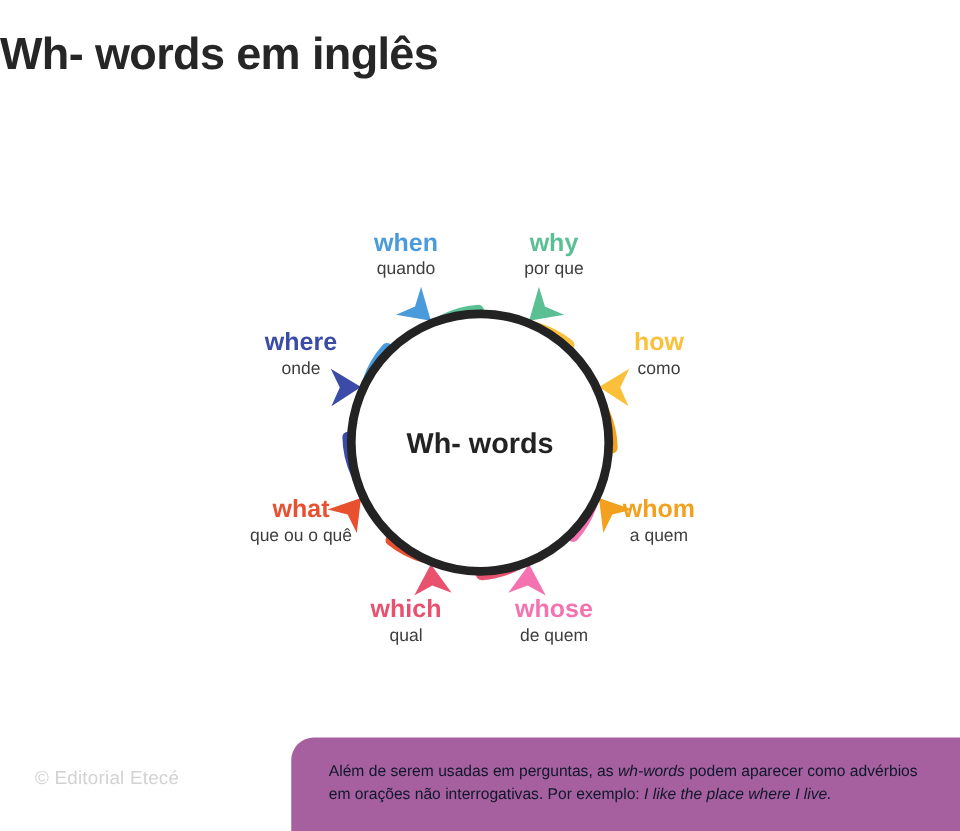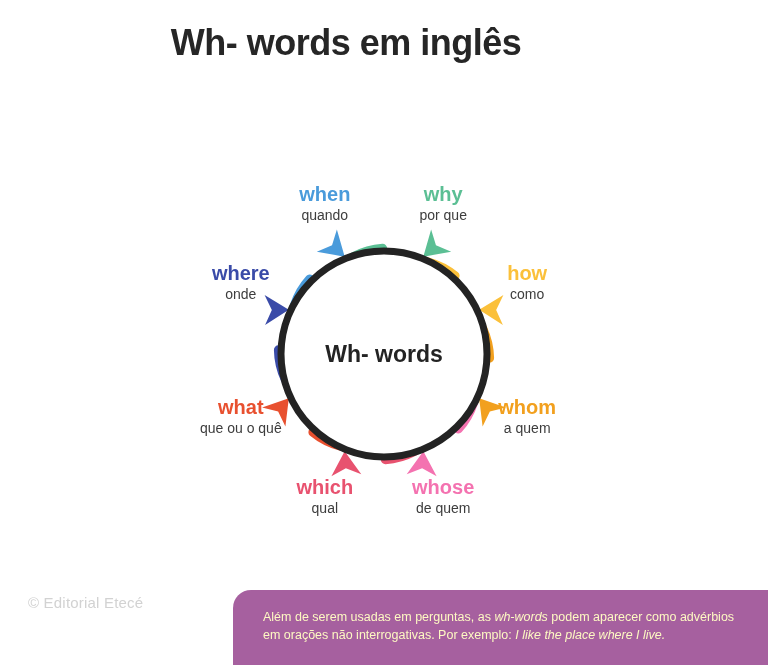--- a/index.html
+++ b/index.html
@@ -15,21 +15,21 @@
     font-family: "Liberation Sans", sans-serif;
     color: #3a3a3a;
   }
 
   
   #header {
     position: absolute;
     top: 0;
     left: 0;
     width: 692px;
-    text-align: center;
+    text-align: left;
   }
   #page-title {
     margin: 0;
     padding-top: 22px;
     font-size: 36px;
     font-weight: bold;
     letter-spacing: -0.5px;
     color: #262626;
   }
   #subtitle {
@@ -66,39 +66,39 @@
     font-family: "Liberation Sans", sans-serif;
     font-weight: bold;
     font-size: 23px;
     fill: #232323;
   }
 
   
   #credit {
     position: absolute;
     left: 28px;
-    top: 594px;
+    top: 614px;
     font-size: 15px;
     color: #d2d2d2;
     letter-spacing: 0.2px;
   }
   #note-banner {
     position: absolute;
     left: 233px;
     top: 590px;
     width: 535px;
     height: 75px;
     background: #a6609f;
     border-top-left-radius: 18px;
     box-sizing: border-box;
     padding: 18px 28px 0 30px;
   }
   #note-text {
     margin: 0;
-    color: #fef9c3;
+    color: #0f172a;
     font-size: 12.5px;
     line-height: 1.45;
   }
   #note-text .it { font-style: italic; }
 </style>
 </head>
 <body>
 
 <div id="header">
   <h1 id="page-title">Wh- words em inglês</h1>

